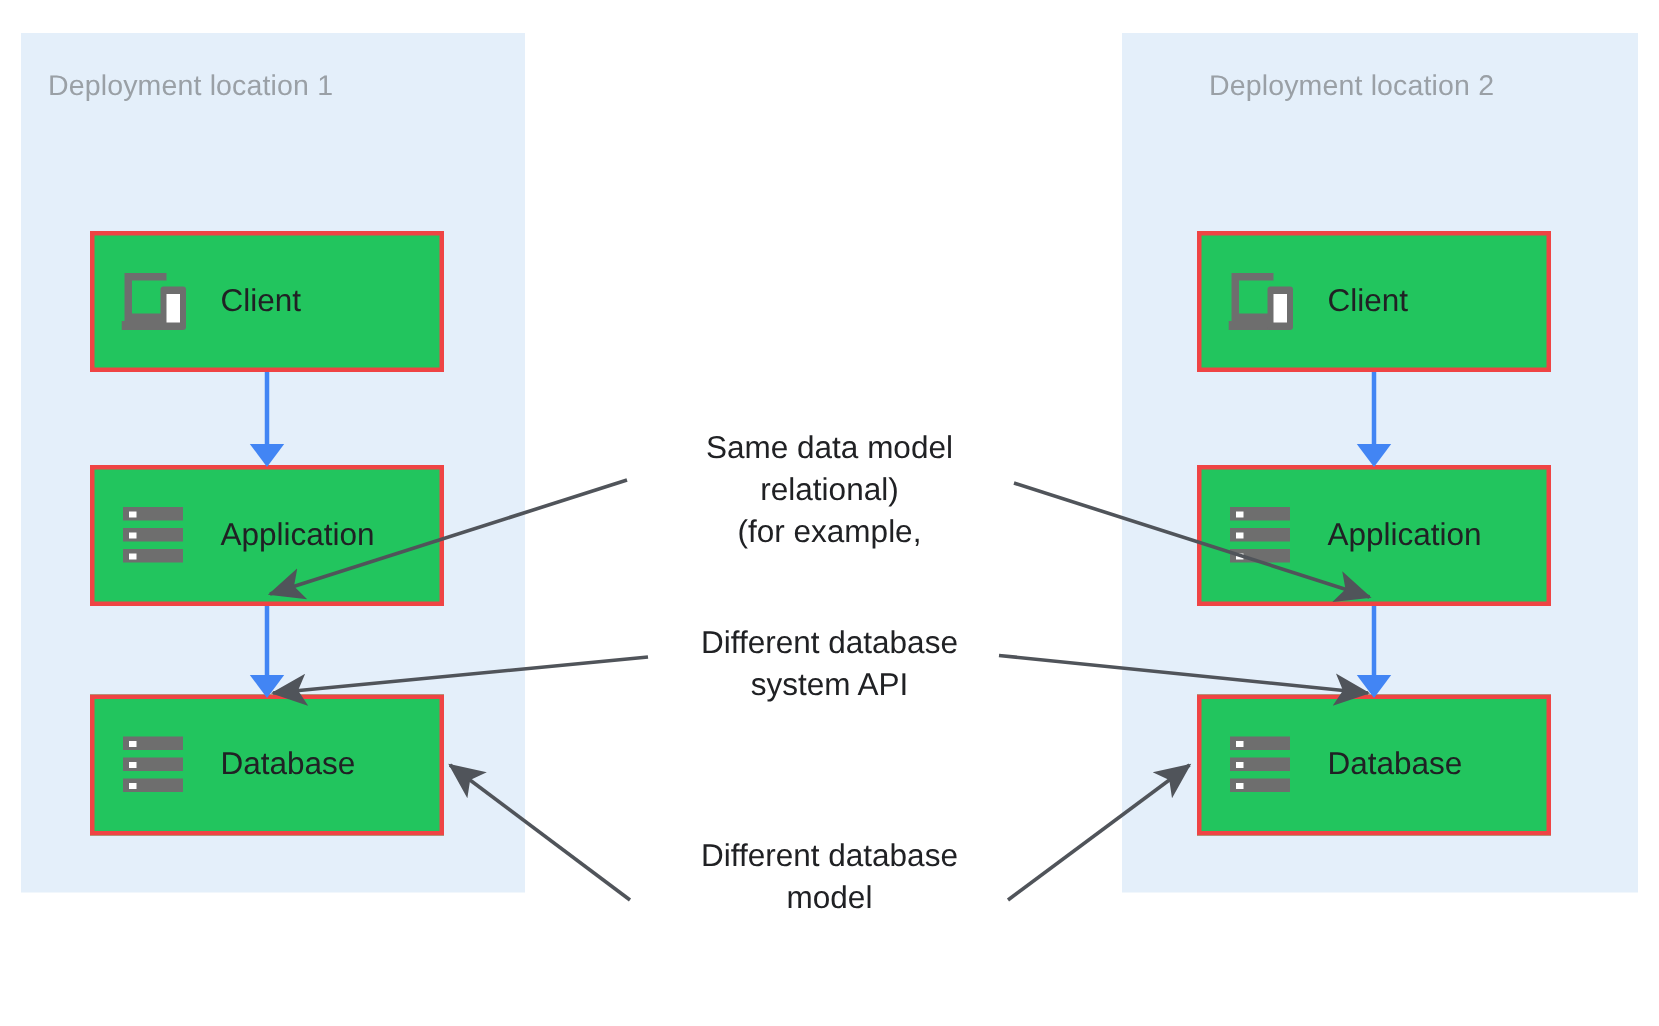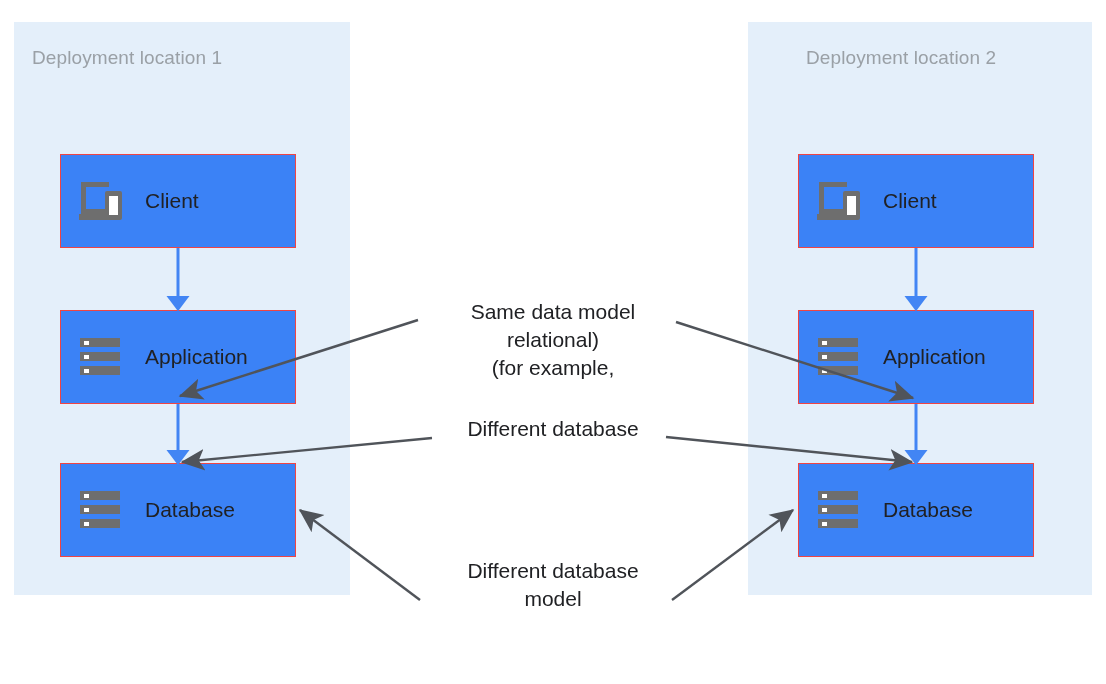--- a/index.html
+++ b/index.html
@@ -27,22 +27,22 @@
   .zone-label {
     position: absolute;
     font-size: 19px;
     color: #9aa0a6;
     font-family: "Liberation Sans", sans-serif;
     white-space: nowrap;
     letter-spacing: 0.1px;
   }
   .node {
     position: absolute;
-    background: #3b82f6;
-    border: 1px solid #ef4444;
+    background: #22c55e;
+    border: 3px solid #ef4444;
     box-sizing: border-box;
     display: flex;
     align-items: center;
   }
   .node .node-icon {
     position: absolute;
     left: 18px;
     top: 50%;
     transform: translateY(-50%);
     width: 46px;
@@ -188,28 +188,29 @@
 
     <line x1="432" y1="438" x2="182" y2="462" stroke="#50545a" stroke-width="2.4" marker-end="url(#gray-arrow)"></line>
 
     <line x1="666" y1="437" x2="912" y2="462" stroke="#50545a" stroke-width="2.4" marker-end="url(#gray-arrow)"></line>
 
     <line x1="420" y1="600" x2="300" y2="510" stroke="#50545a" stroke-width="2.4" marker-end="url(#gray-arrow)"></line>
 
     <line x1="672" y1="600" x2="793" y2="510" stroke="#50545a" stroke-width="2.4" marker-end="url(#gray-arrow)"></line>
   </svg>
 
-  <div class="annotation" style="left:423px; top:285px; width:260px;margin-top:13px;">
+  <div class="annotation" style="left:423px; top:285px; width:260px;">
     <div>Same data model</div>
     <div>relational)</div>
     <div>(for example,</div>
   </div>
 
   <div class="annotation" style="left:423px; top:415px; width:260px;">
     <div>Different database</div>
+    <div>system API</div>
   </div>
 
   <div class="annotation" style="left:423px; top:557px; width:260px;">
     <div>Different database</div>
     <div>model</div>
   </div>
 
 </div>
 
 </body></html>

